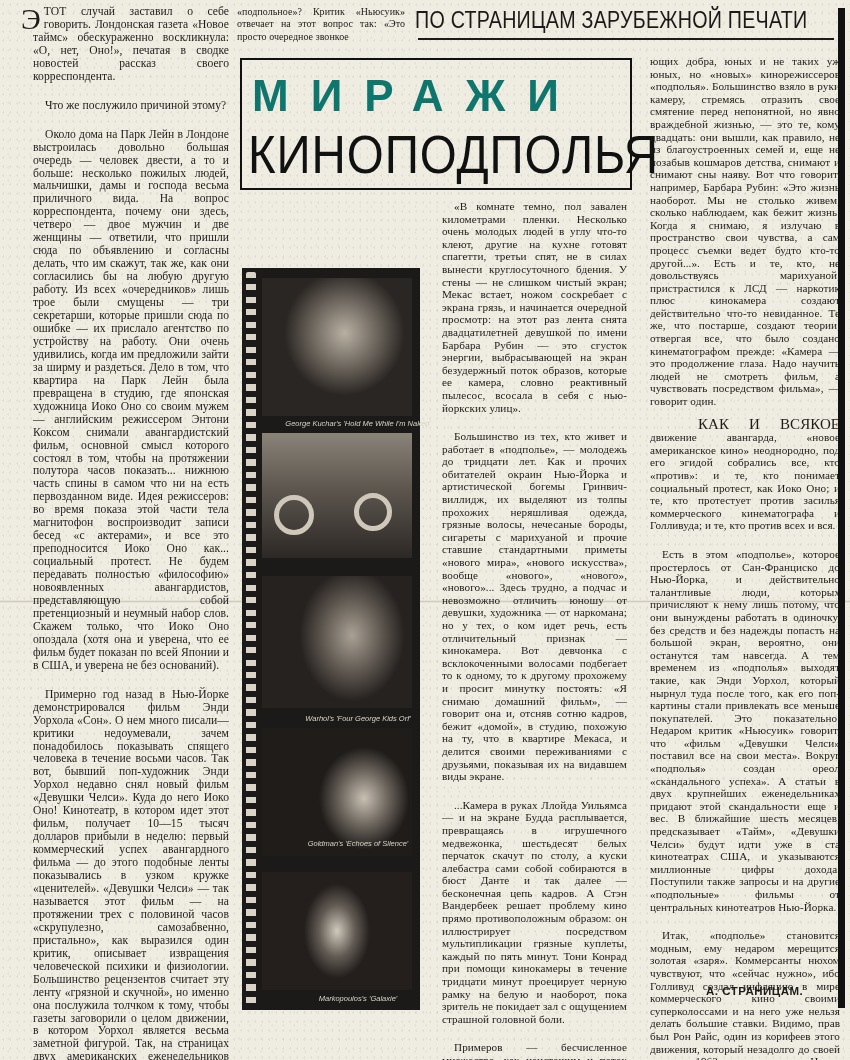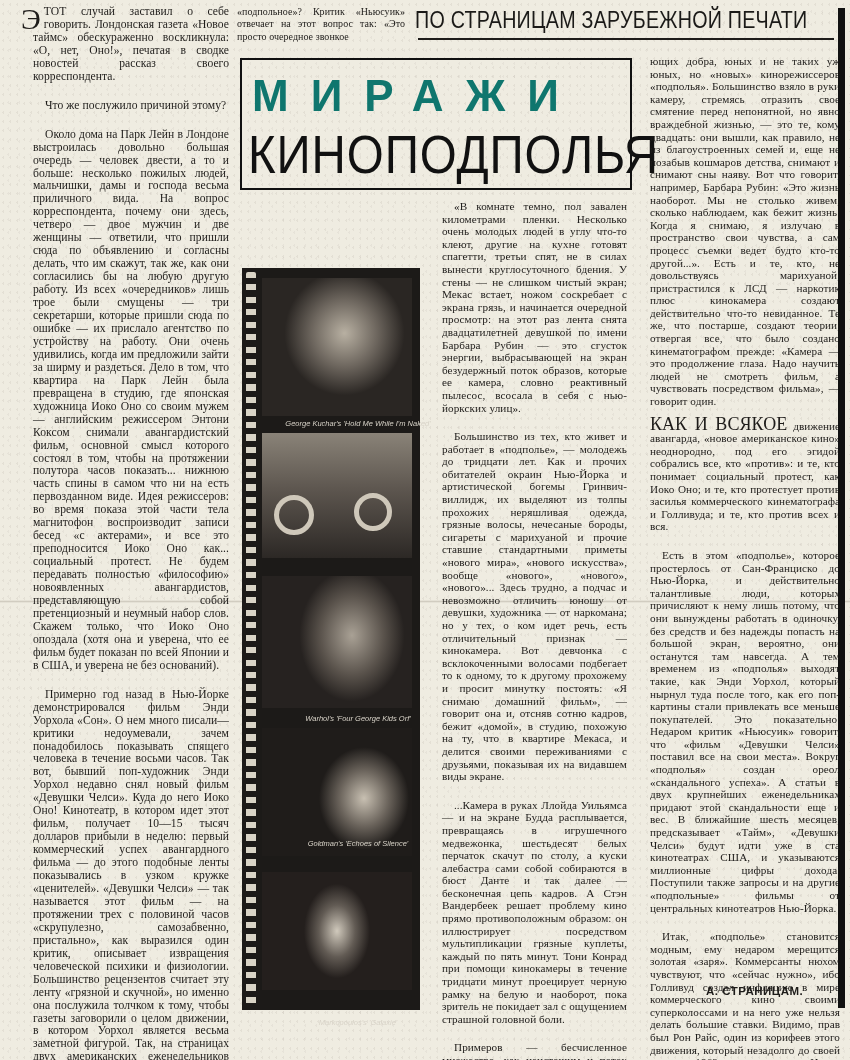--- a/index.html
+++ b/index.html
@@ -67,21 +67,21 @@
   .frame .img { position: absolute; inset: 0; }
   .frame-caption {
     position: absolute; left: 18px; width: 156px; text-align: center;
     font-family: "Liberation Sans", sans-serif; font-style: italic;
     font-size: 7.5px; color: #d8d3c8; white-space: nowrap; margin-left: 20px;
   }
   .byline {
     position: absolute; left: 706px; top: 985px;
     font-family: "Liberation Sans", sans-serif; font-weight: bold; font-size: 11.5px; letter-spacing: 0.5px;
   }
-  .kak-cap { font-size: 18px; }
+  .kak-cap { font-size: 15px; margin-left: 48px; }
   .fold-line {
     position: absolute; left: 0; top: 600px; width: 850px; height: 3px;
     background: linear-gradient(to bottom, transparent, rgba(120,110,95,0.25), transparent);
   }
   .specks {
     position: absolute; inset: 0;
     background-image:
       radial-gradient(rgba(90,80,70,0.08) 1px, transparent 1px),
       radial-gradient(rgba(90,80,70,0.06) 1px, transparent 1px);
     background-size: 7px 9px, 11px 13px;
@@ -139,21 +139,21 @@
     <div class="frame-caption" style="top:446px;">Warhol's 'Four George Kids Orf'</div>
 
     <div class="frame" style="top:460px;height:128px;">
       <div class="img" style="background: radial-gradient(ellipse 30% 40% at 68% 55%, #c8c0b2 0%, #6a635b 55%, #1f1c1a 100%);"></div>
     </div>
     <div class="frame-caption" style="top:571px;">Goldman's 'Echoes of Silence'</div>
 
     <div class="frame" style="top:604px;height:118px;">
       <div class="img" style="background: radial-gradient(ellipse 22% 40% at 50% 50%, #d0c9bc 0%, #625b54 55%, #241f1d 100%);"></div>
     </div>
-    <div class="frame-caption" style="top:750px;">Markopoulos's 'Galaxie'</div>
+    <div class="frame-caption" style="top:726px;">Markopoulos's 'Galaxie'</div>
   </div>
 
   <div class="col col3">
     <p>«В комнате темно, пол завален километрами пленки. Несколько очень молодых людей в углу что-то клеют, другие на кухне готовят спагетти, третьи спят, не в силах вынести круглосуточного бдения. У стены — не слишком чистый экран; Мекас встает, ножом соскребает с экрана грязь, и начинается очередной просмотр: на этот раз лента снята двадцатилетней девушкой по имени Барбара Рубин — это сгусток энергии, выбрасывающей на экран безудержный поток образов, которые ее камера, словно реактивный пылесос, всосала в себя с нью-йоркских улиц».</p>
     <p>Большинство из тех, кто живет и работает в «подполье», — молодежь до тридцати лет. Как и прочих обитателей окраин Нью-Йорка и артистической богемы Гринвич-виллидж, их выделяют из толпы прохожих неряшливая одежда, грязные волосы, нечесаные бороды, сигареты с марихуаной и прочие ставшие стандартными приметы «нового мира», «нового искусства», вообще «нового», «нового», «нового»... Здесь трудно, а подчас и невозможно отличить юношу от девушки, художника — от наркомана; но у тех, о ком идет речь, есть отличительный признак — кинокамера. Вот девчонка с всклокоченными волосами подбегает то к одному, то к другому прохожему и просит минутку постоять: «Я снимаю домашний фильм», — говорит она и, отсняв сотню кадров, бежит «домой», в студию, похожую на ту, что в квартире Мекаса, и делится своими переживаниями с друзьями, показывая их на видавшем виды экране.</p>
     <p>...Камера в руках Ллойда Уильямса — и на экране Будда расплывается, превращаясь в игрушечного медвежонка, шестьдесят белых перчаток скачут по столу, а куски алебастра сами собой собираются в бюст Данте и так далее — бесконечная цепь кадров. А Стэн Вандербеек решает проблему кино прямо противоположным образом: он иллюстрирует посредством мультипликации грязные куплеты, каждый по пять минут. Тони Конрад при помощи кинокамеры в течение тридцати минут проецирует черную рамку на белую и наоборот, пока зритель не покидает зал с ощущением страшной головной боли.</p>
     <p>Примеров — бесчисленное множество, как неистощим и поток фильмов этого так называемого «нового американского кино». Кошмары, невероятные оргии, чудовищные лица-маски — все это любимые образы испуганных, не веда-</p>
   </div>
 
   <div class="col col4">

